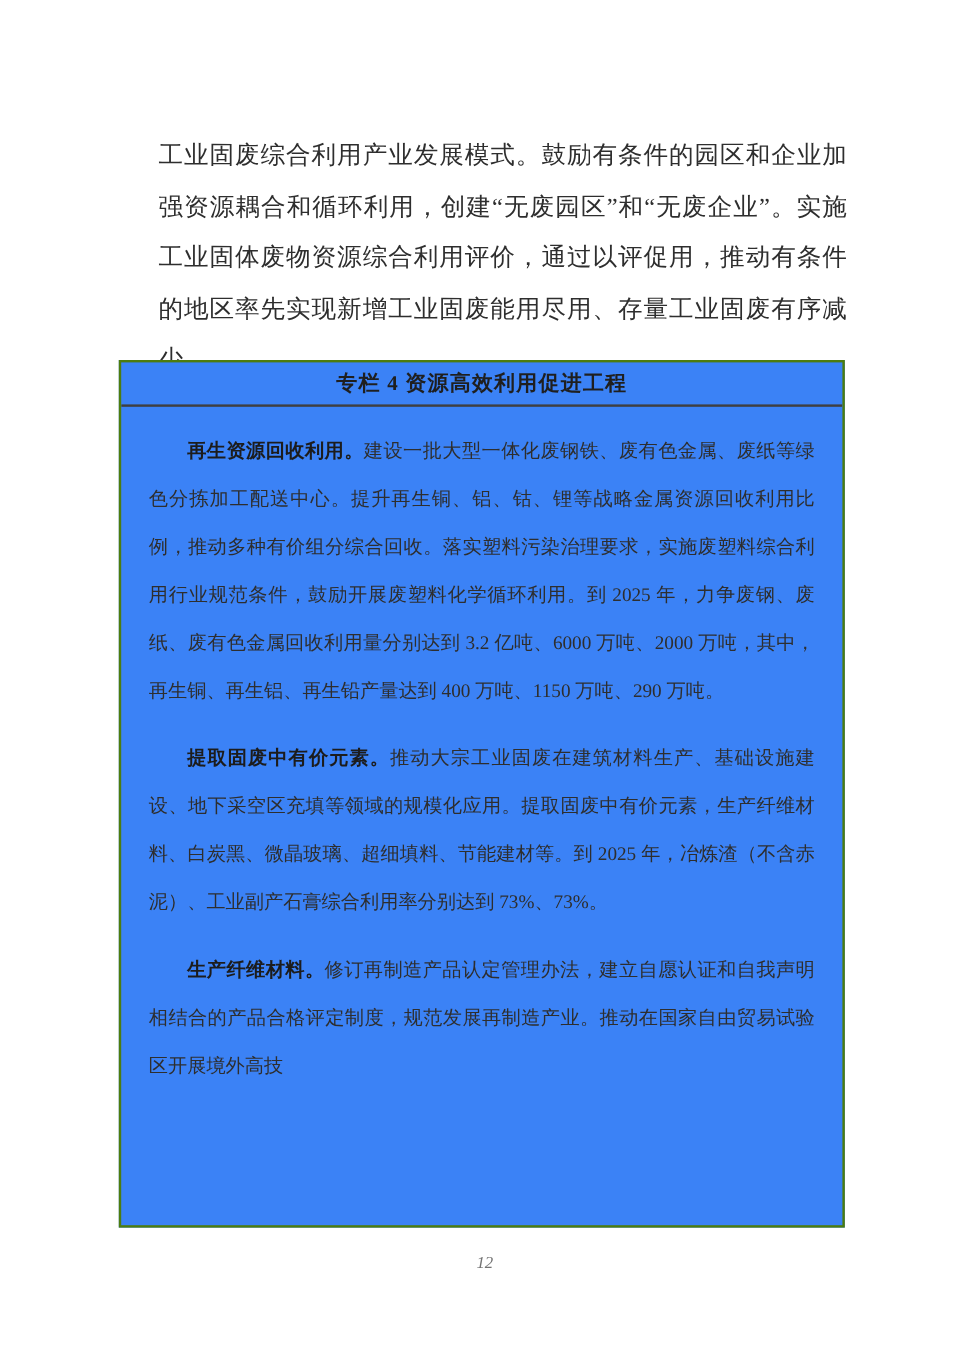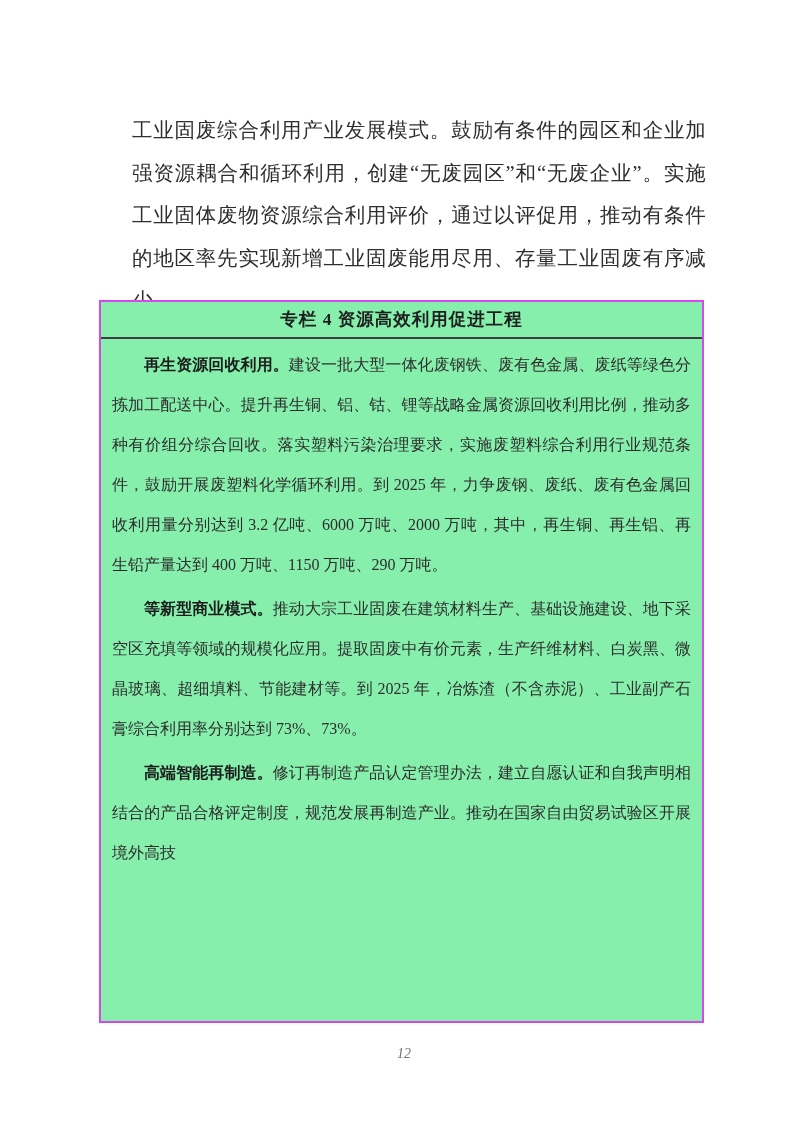--- a/index.html
+++ b/index.html
@@ -31,22 +31,22 @@
     color: #2e2e2e;
   }
   
   .callout {
     position: absolute;
     top: 300px;
     left: 99px;
     width: 605px;
     height: 723px;
     box-sizing: border-box;
-    border: 2px solid #d946ef;
-    background: #86efac;
+    border: 2px solid #4d7c0f;
+    background: #3b82f6;
     overflow: hidden;
   }
   .callout-title {
     height: 35px;
     line-height: 35px;
     text-align: center;
     font-weight: bold;
     font-size: 17.5px;
     letter-spacing: 1px;
     border-bottom: 2px solid #3f3f3f;
@@ -54,21 +54,21 @@
   }
   .callout-body {
     padding: 2px 7px 0 7px;
     font-size: 16px;
     line-height: 40px;
     text-align: justify;
     text-justify: inter-character;
     color: #2e2e2e;
   }
   .box-para {
-    margin: 4px;
+    margin: 16px;
     text-indent: 2em;
   }
   .box-para .lead {
     font-weight: bold;
     color: #1c1c1c;
   }
   
   .page-number {
     position: absolute;
     top: 1046px;
@@ -86,23 +86,23 @@
 <div>
 
   <p class="intro">工业固废综合利用产业发展模式。鼓励有条件的园区和企业加强资源耦合和循环利用，创建“无废园区”和“无废企业”。实施工业固体废物资源综合利用评价，通过以评促用，推动有条件的地区率先实现新增工业固废能用尽用、存量工业固废有序减少。</p>
 
   <section class="callout">
     <div class="callout-title">专栏 4  资源高效利用促进工程</div>
     <div class="callout-body">
 
       <p class="box-para"><span class="lead">再生资源回收利用。</span><span>建设一批大型一体化废钢铁、废有色金属、废纸等绿色分拣加工配送中心。提升再生铜、铝、钴、锂等战略金属资源回收利用比例，推动多种有价组分综合回收。落实塑料污染治理要求，实施废塑料综合利用行业规范条件，鼓励开展废塑料化学循环利用。到 2025 年，力争废钢、废纸、废有色金属回收利用量分别达到 3.2 亿吨、6000 万吨、2000 万吨，其中，再生铜、再生铝、再生铅产量达到 400 万吨、1150 万吨、290 万吨。</span></p>
 
-      <p class="box-para"><span class="lead">等新型商业模式。</span><span>推动大宗工业固废在建筑材料生产、基础设施建设、地下采空区充填等领域的规模化应用。提取固废中有价元素，生产纤维材料、白炭黑、微晶玻璃、超细填料、节能建材等。到 2025 年，冶炼渣（不含赤泥）、工业副产石膏综合利用率分别达到 73%、73%。</span></p>
+      <p class="box-para"><span class="lead">提取固废中有价元素。</span><span>推动大宗工业固废在建筑材料生产、基础设施建设、地下采空区充填等领域的规模化应用。提取固废中有价元素，生产纤维材料、白炭黑、微晶玻璃、超细填料、节能建材等。到 2025 年，冶炼渣（不含赤泥）、工业副产石膏综合利用率分别达到 73%、73%。</span></p>
 
 
-      <p class="box-para"><span class="lead">高端智能再制造。</span><span>修订再制造产品认定管理办法，建立自愿认证和自我声明相结合的产品合格评定制度，规范发展再制造产业。推动在国家自由贸易试验区开展境外高技</span></p>
+      <p class="box-para"><span class="lead">生产纤维材料。</span><span>修订再制造产品认定管理办法，建立自愿认证和自我声明相结合的产品合格评定制度，规范发展再制造产业。推动在国家自由贸易试验区开展境外高技</span></p>
 
     </div>
   </section>
 
   <div class="page-number">12</div>
 
 </div>
 
 </body></html>

